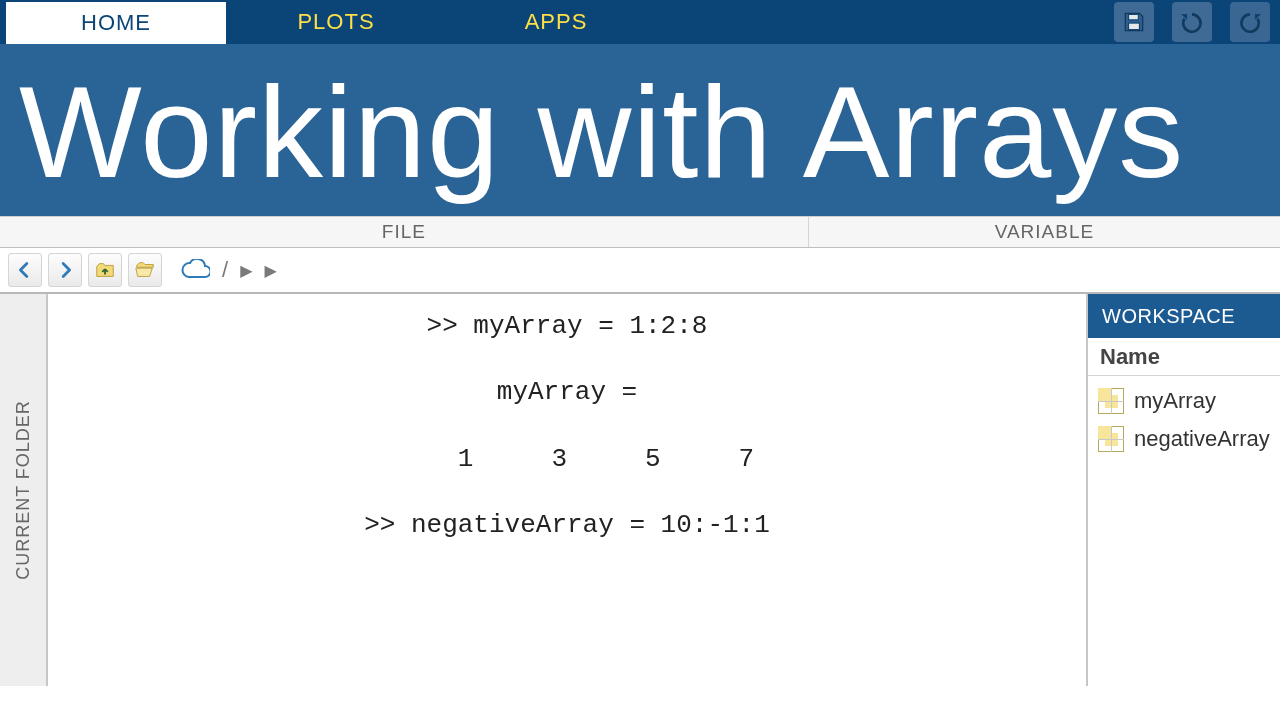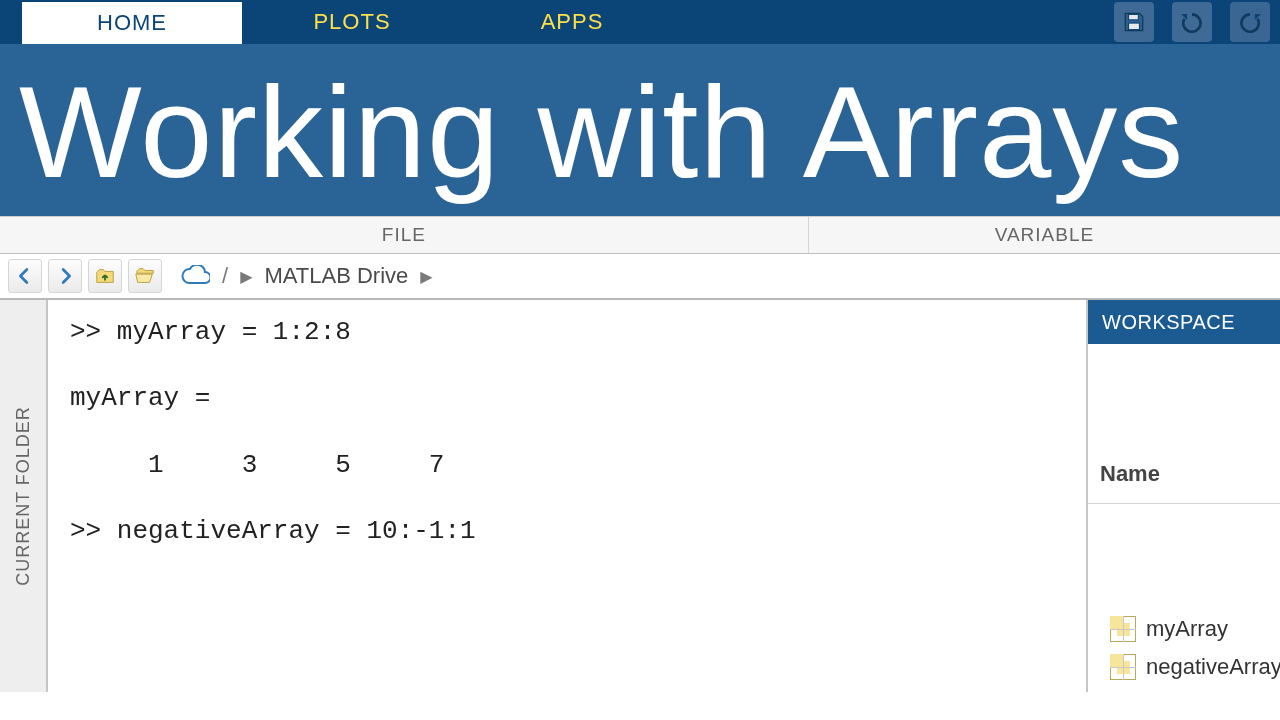--- a/index.html
+++ b/index.html
@@ -1,57 +1,57 @@
 <!DOCTYPE html>
 <html><head>
 <meta charset="utf-8">
 <style>
   * { box-sizing: border-box; margin: 0; padding: 0; }
   html, body { width: 1280px; height: 720px; font-family: Arial, Helvetica, sans-serif; overflow: hidden; background: #ffffff; }
 
   
   .tabstrip { display: flex; align-items: stretch; height: 44px; background: #0b4476; }
   .tab { flex: 0 0 220px; display: flex; align-items: center; justify-content: center; color: #fde047; font-size: 22px; letter-spacing: 1px; cursor: pointer; }
-  .tab.active { background: #ffffff; color: #0b4476; font-weight: 500; margin: 2px 0 0 22px; }
+  .tab.active { background: #ffffff; color: #0b4476; font-weight: 500; margin: 2px 0 0 6px; }
   .tabstrip-spacer { flex: 1 1 auto; }
   .tool-icons { display: flex; align-items: center; gap: 18px; padding: 0 10px; }
   .tool-btn { width: 40px; height: 40px; background: #3f6a96; border-radius: 4px; display: flex; align-items: center; justify-content: center; }
   .tool-btn svg { width: 26px; height: 26px; stroke: #0b4476; fill: #0b4476; }
 
   
   .hero { height: 172px; background: #2a6496; color: #ffffff; display: flex; align-items: center; padding-left: 19px; border-top: 4px solid #2a6496; }
   .hero-title { font-size: 130px; font-weight: 300; letter-spacing: 1px; font-family: "Segoe UI Light","Helvetica Neue Light",Arial,sans-serif; white-space: nowrap; }
 
   
-  .sections { display: flex; height: 38px; background: #f6f6f6; border-top: 1px solid #cfcfcf; border-bottom: 1px solid #bfbfbf; }
+  .sections { display: flex; height: 32px; background: #f6f6f6; border-top: 1px solid #cfcfcf; border-bottom: 1px solid #bfbfbf; }
   .section { flex: 1 1 auto; display: flex; align-items: center; justify-content: center; color: #666; font-size: 19px; letter-spacing: 1px; border-right: 1px solid #d5d5d5; }
   .section:last-child { border-right: none; }
 
   
   .addrbar { display: flex; align-items: center; height: 46px; background: #ffffff; border-bottom: 2px solid #b8b8b8; padding: 0 8px; }
   .nav-btns { display: flex; gap: 6px; }
   .nav-btn { width: 34px; height: 34px; display: flex; align-items: center; justify-content: center; border: 1px solid #d5d5d5; background: linear-gradient(#fdfdfd,#eaeaea); border-radius: 3px; }
   .addr-path { display: flex; align-items: center; gap: 12px; margin-left: 18px; font-size: 22px; color: #4a4a4a; }
   .addr-sep { color: #7a7a7a; font-size: 16px; }
   .addr-sep.slash { font-size: 22px; }
 
   
   .content { display: flex; height: calc(720px - 44px - 200px - 38px - 46px); }
 
   .sidebar-left { width: 48px; background: #eeeeee; border-right: 2px solid #c6c6c6; position: relative; }
   .sidebar-left .label { position: absolute; left: 50%; top: 50%; transform: translate(-50%,-50%) rotate(-90deg); transform-origin: center; white-space: nowrap; color: #666; font-size: 18px; letter-spacing: 1px; }
 
-  .cmdwin { flex: 1 1 auto; background: #ffffff; padding: 12px 22px; font-family: "Consolas","Menlo","Courier New",monospace; font-size: 26px; color: #222; line-height: 1.55; }
+  .cmdwin { flex: 1 1 auto; background: #ffffff; padding: 12px 22px; font-family: "Consolas","Menlo","Courier New",monospace; font-size: 26px; color: #222; line-height: 1.55; text-align: center; }
   .cmd-line { white-space: pre; }
   .cmd-blank { height: 26px; }
 
-  .workspace { width: 194px; border-left: 2px solid #c6c6c6; display: flex; flex-direction: column; justify-content: space-between; }
+  .workspace { width: 194px; border-left: 2px solid #c6c6c6; display: flex; flex-direction: column; }
   .ws-header { height: 44px; background: #1b5b92; color: #ffffff; font-size: 20px; display: flex; align-items: center; padding-left: 14px; letter-spacing: 0.5px; }
-  .ws-colhead { height: 60px; background: #ffffff; border-bottom: 1px solid #d5d5d5; display: flex; align-items: center; padding-left: 12px; font-size: 22px; color: #444; font-weight: 600; }
-  .ws-list { padding: 6px 0; margin-left: 12px; }
+  .ws-colhead { height: 38px; background: #ffffff; border-bottom: 1px solid #d5d5d5; display: flex; align-items: center; padding-left: 12px; font-size: 22px; color: #444; font-weight: 600; }
+  .ws-list { padding: 6px 0; }
   .ws-item { display: flex; align-items: center; gap: 10px; padding: 6px 10px; font-size: 22px; color: #333; white-space: nowrap; overflow: hidden; }
   .var-icon { width: 26px; height: 26px; position: relative; flex-shrink: 0; }
   .var-icon::before { content: ""; position: absolute; inset: 0; background:
        linear-gradient(#fff,#fff);
        border: 1px solid #b8a85a; }
   .var-icon::after { content: ""; position: absolute; inset: 0;
        background:
          linear-gradient(#c8c8c8,#c8c8c8) 50% 0 / 1px 100% no-repeat,
          linear-gradient(#c8c8c8,#c8c8c8) 0 50% / 100% 1px no-repeat,
          linear-gradient(#f7e69a,#f7e69a) 0 0 / 50% 50% no-repeat,
@@ -126,21 +126,20 @@
     </div>
   </div>
   <div class="addr-path">
     <span>
       <svg width="30" height="22" viewBox="0 0 30 22">
           <path d="M9 18a7 7 0 0 1 1-14 8 8 0 0 1 15 3 5 5 0 0 1 0 11z" fill="#ffffff" stroke="#2f7ab8" stroke-width="2"></path>
         </svg>
     </span>
     <span class="addr-sep slash">/</span>
     <span class="addr-sep">▶</span>
-    <span>MATLAB Drive</span>
     <span class="addr-sep">▶</span>
   </div>
 </div>
 
 <div class="content">
   <div class="sidebar-left">
     <div class="label">CURRENT FOLDER</div>
   </div>
 
   <div class="cmdwin">

